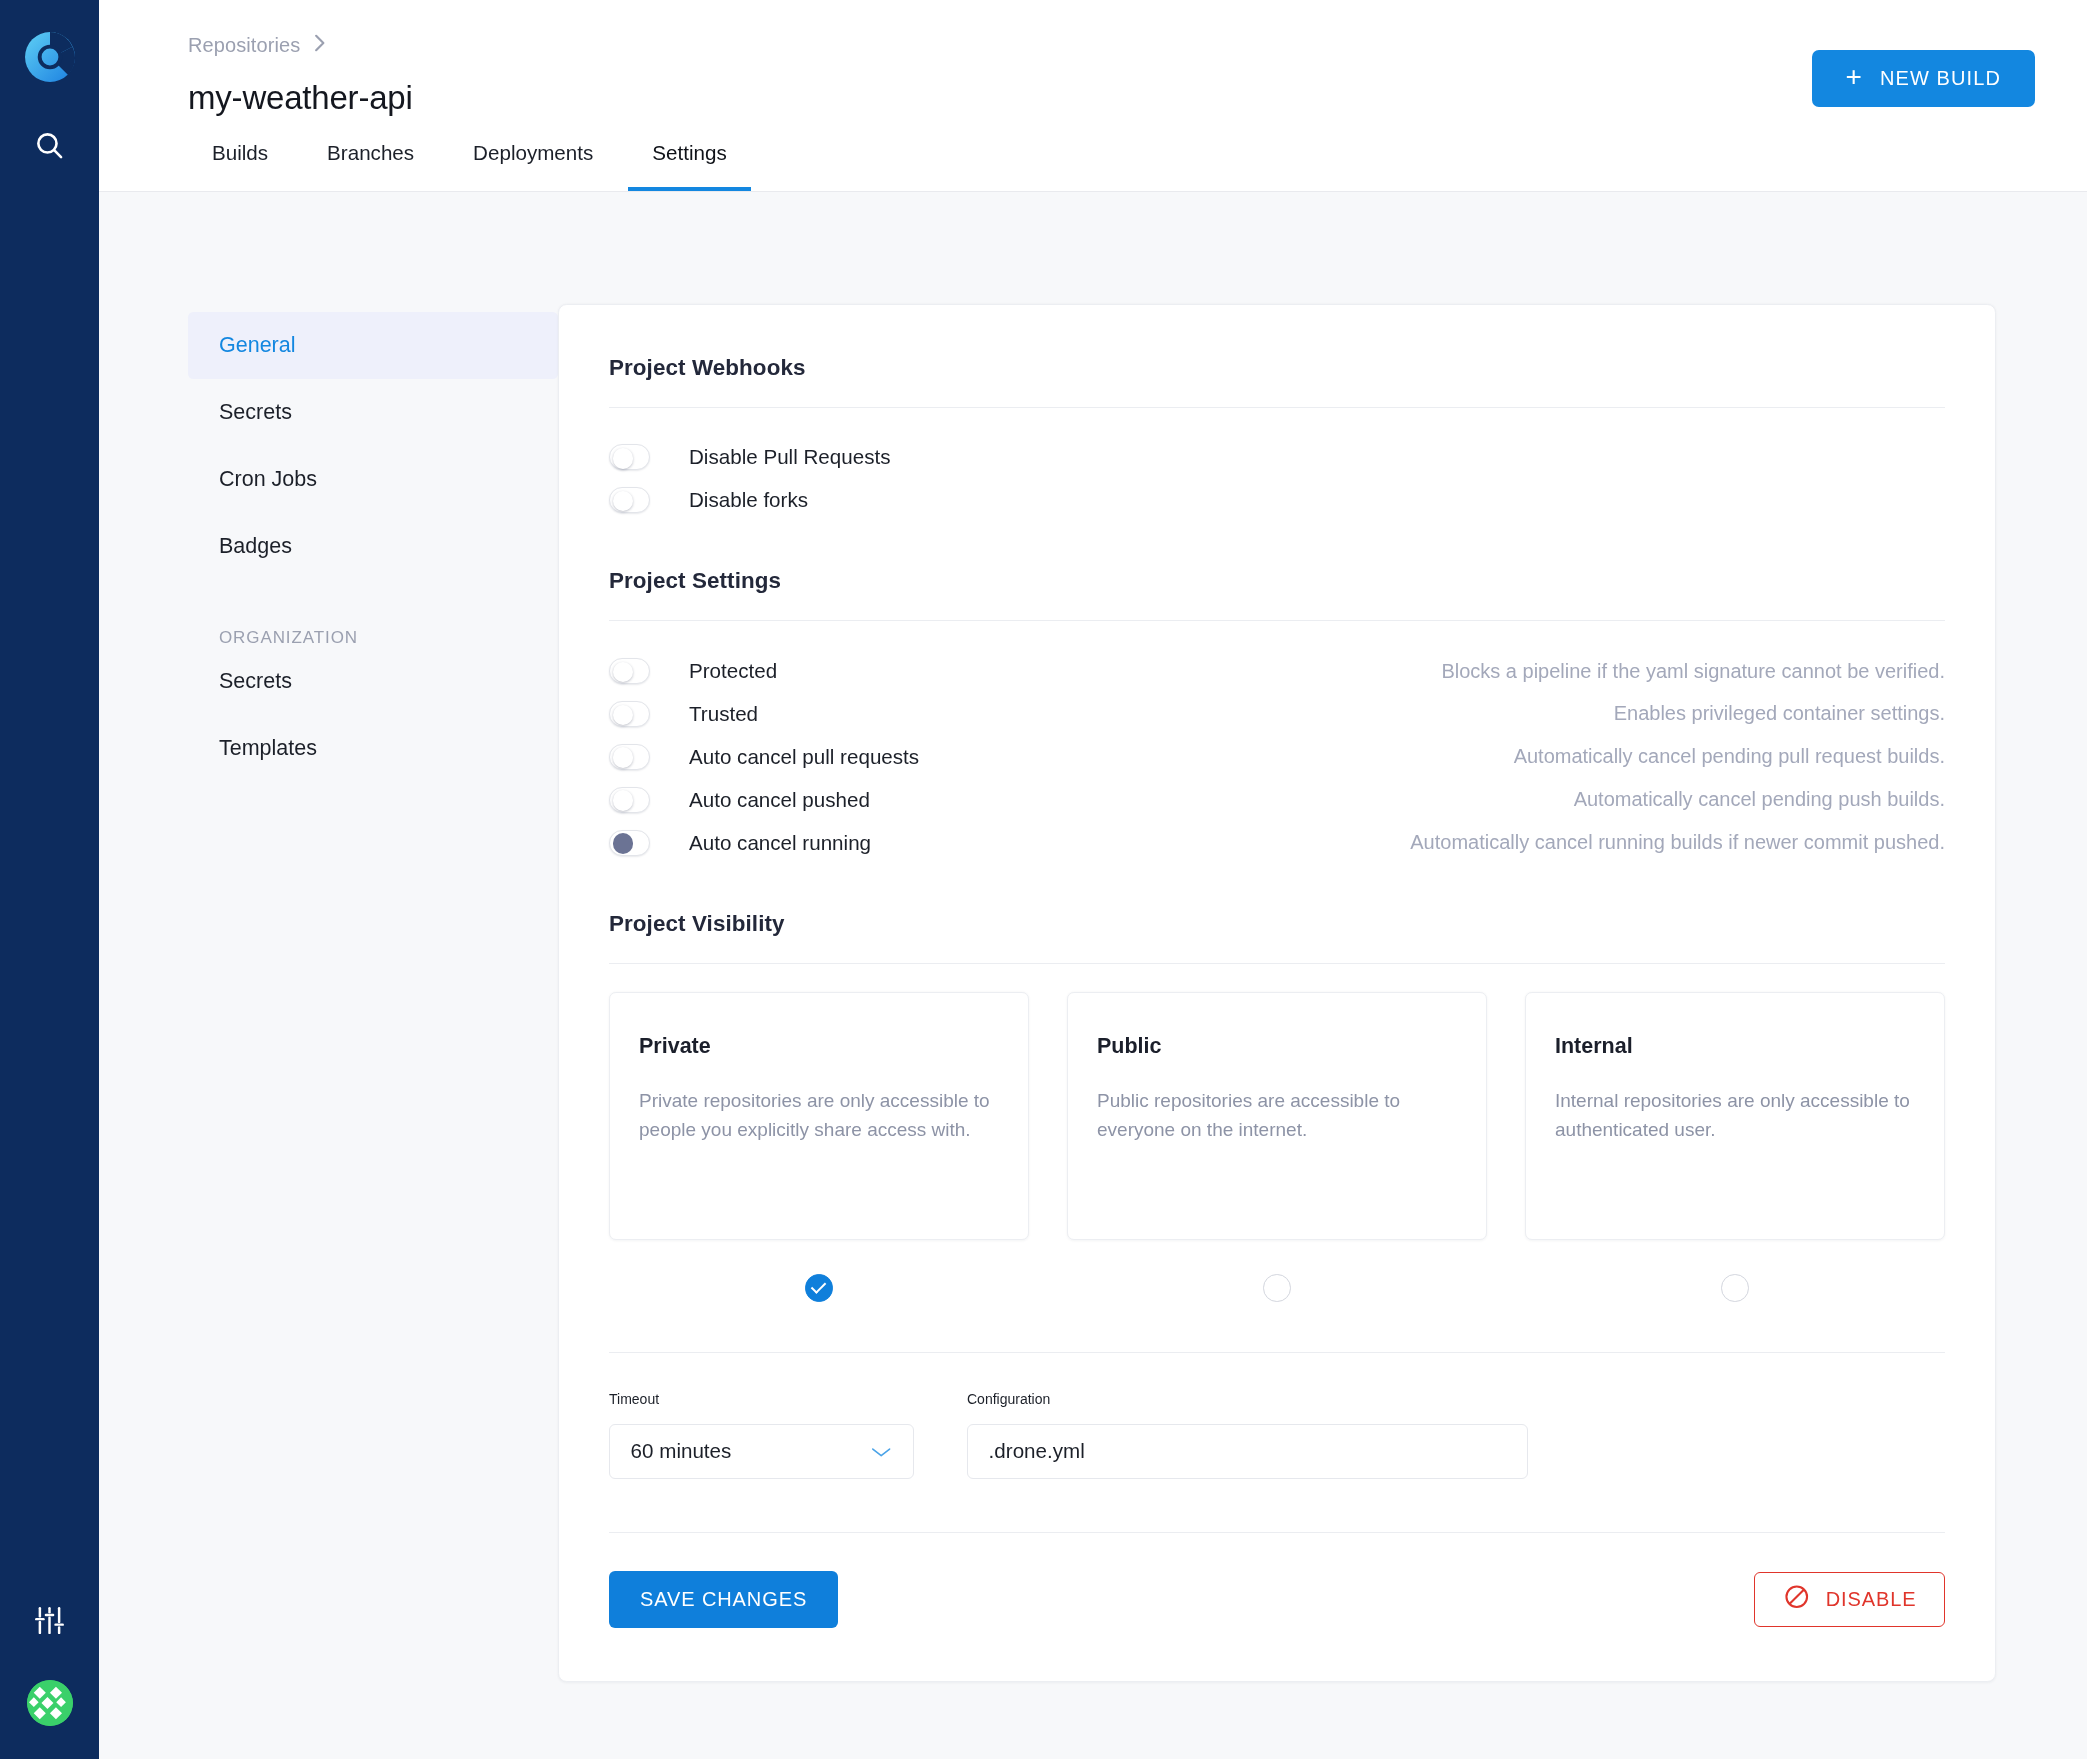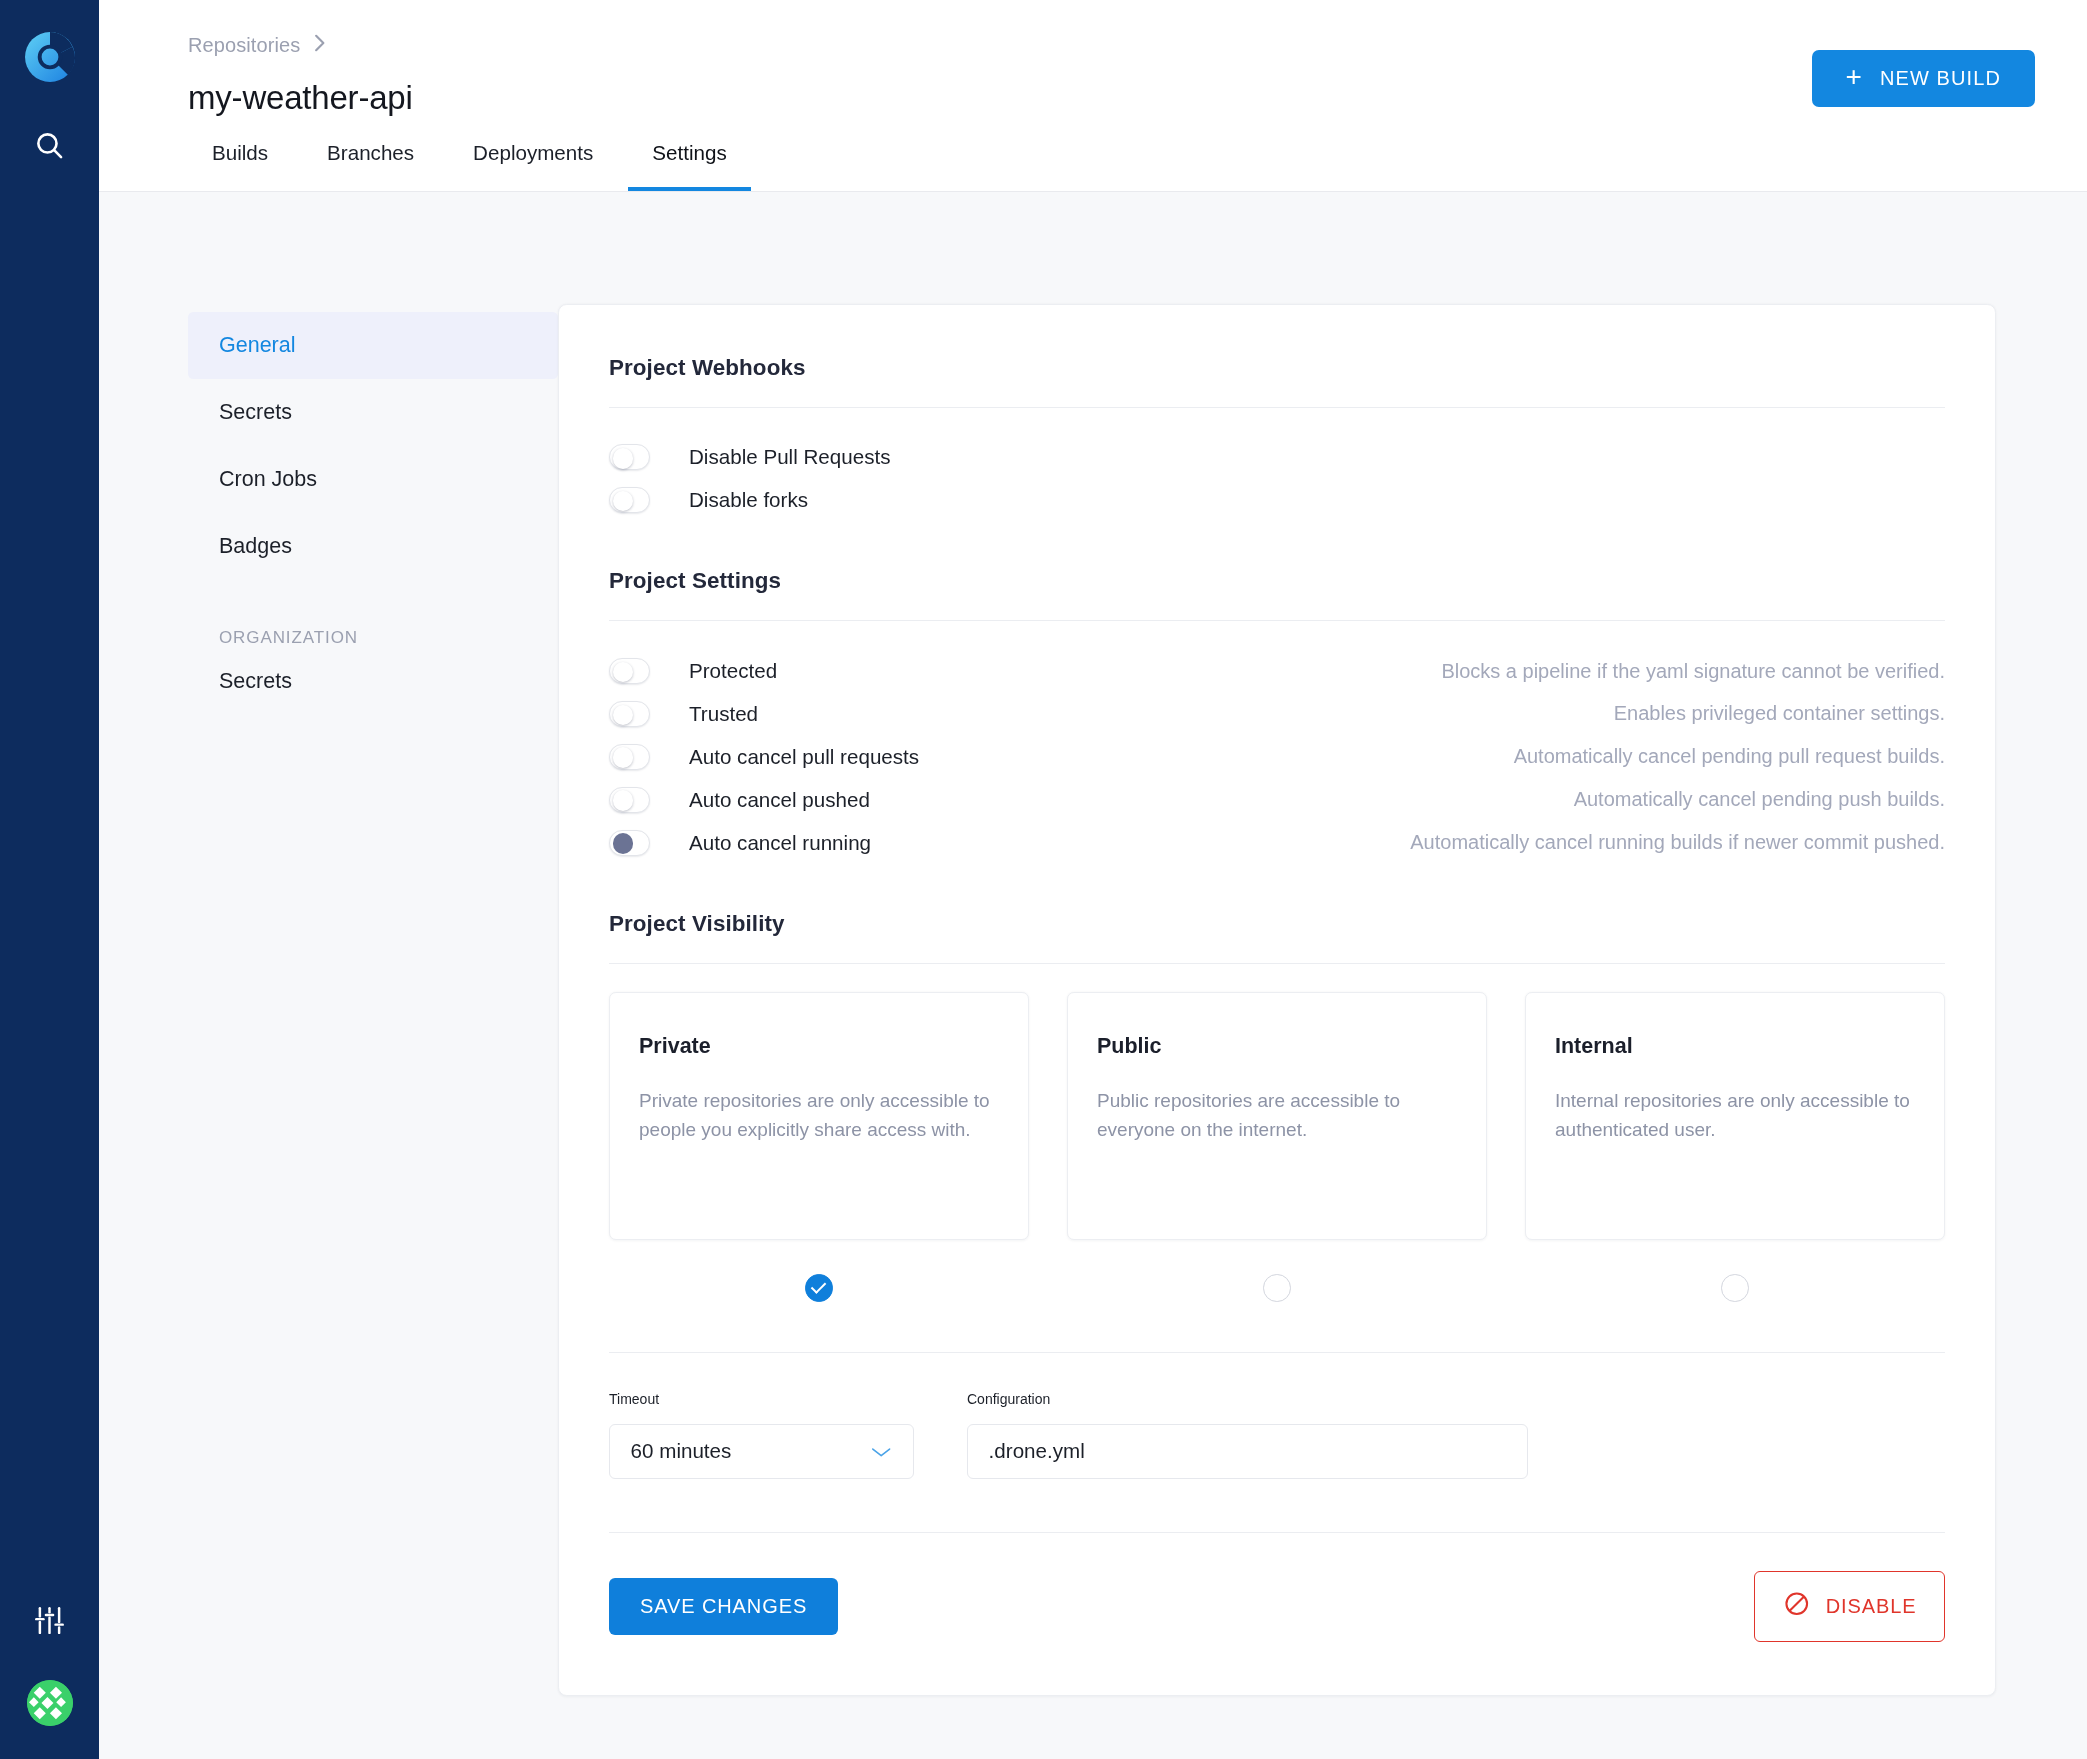--- a/index.html
+++ b/index.html
@@ -172,21 +172,21 @@
   .footer-rule { height: 0.9px; background: #ebedf1; margin: 53px 0 38px 0; }
   .footer-row { display: flex; align-items: center; justify-content: space-between; }
   .save-btn {
     background: #0f7fdb; color: #fff; border: none; border-radius: 6px;
     height: 57px; padding: 0 31px; font-size: 20px; letter-spacing: 0.9px;
     font-weight: 400; cursor: pointer;
   }
   .disable-btn {
     background: #fff; color: #e0352b;
     border: 0.9px solid #e0352b; border-radius: 6px;
-    height: 71px; padding: 0 27.5px; font-size: 20px; letter-spacing: 0.9px;
+    height: 55px; padding: 0 27.5px; font-size: 20px; letter-spacing: 0.9px;
     font-weight: 500; cursor: pointer;
     display: flex; align-items: center; gap: 15.5px;
   }
 </style>
 </head>
 <body>
 
 <div class="app">
 
   <div class="rail">
@@ -273,20 +273,21 @@
 
     <div class="body-area">
 
       <div class="settings-nav">
         <div class="nav-item active">General</div>
         <div class="nav-item">Secrets</div>
         <div class="nav-item">Cron Jobs</div>
         <div class="nav-item">Badges</div>
         <div class="nav-group-label">ORGANIZATION</div>
         <div class="nav-item">Secrets</div>
+        <div class="nav-item">Templates</div>
       </div>
 
       <div class="panel">
 
         <div class="section-title">Project Webhooks</div>
         <div class="section-rule"></div>
 
         <div class="toggle-row">
           <div class="toggle">
               <div class="knob"></div>

